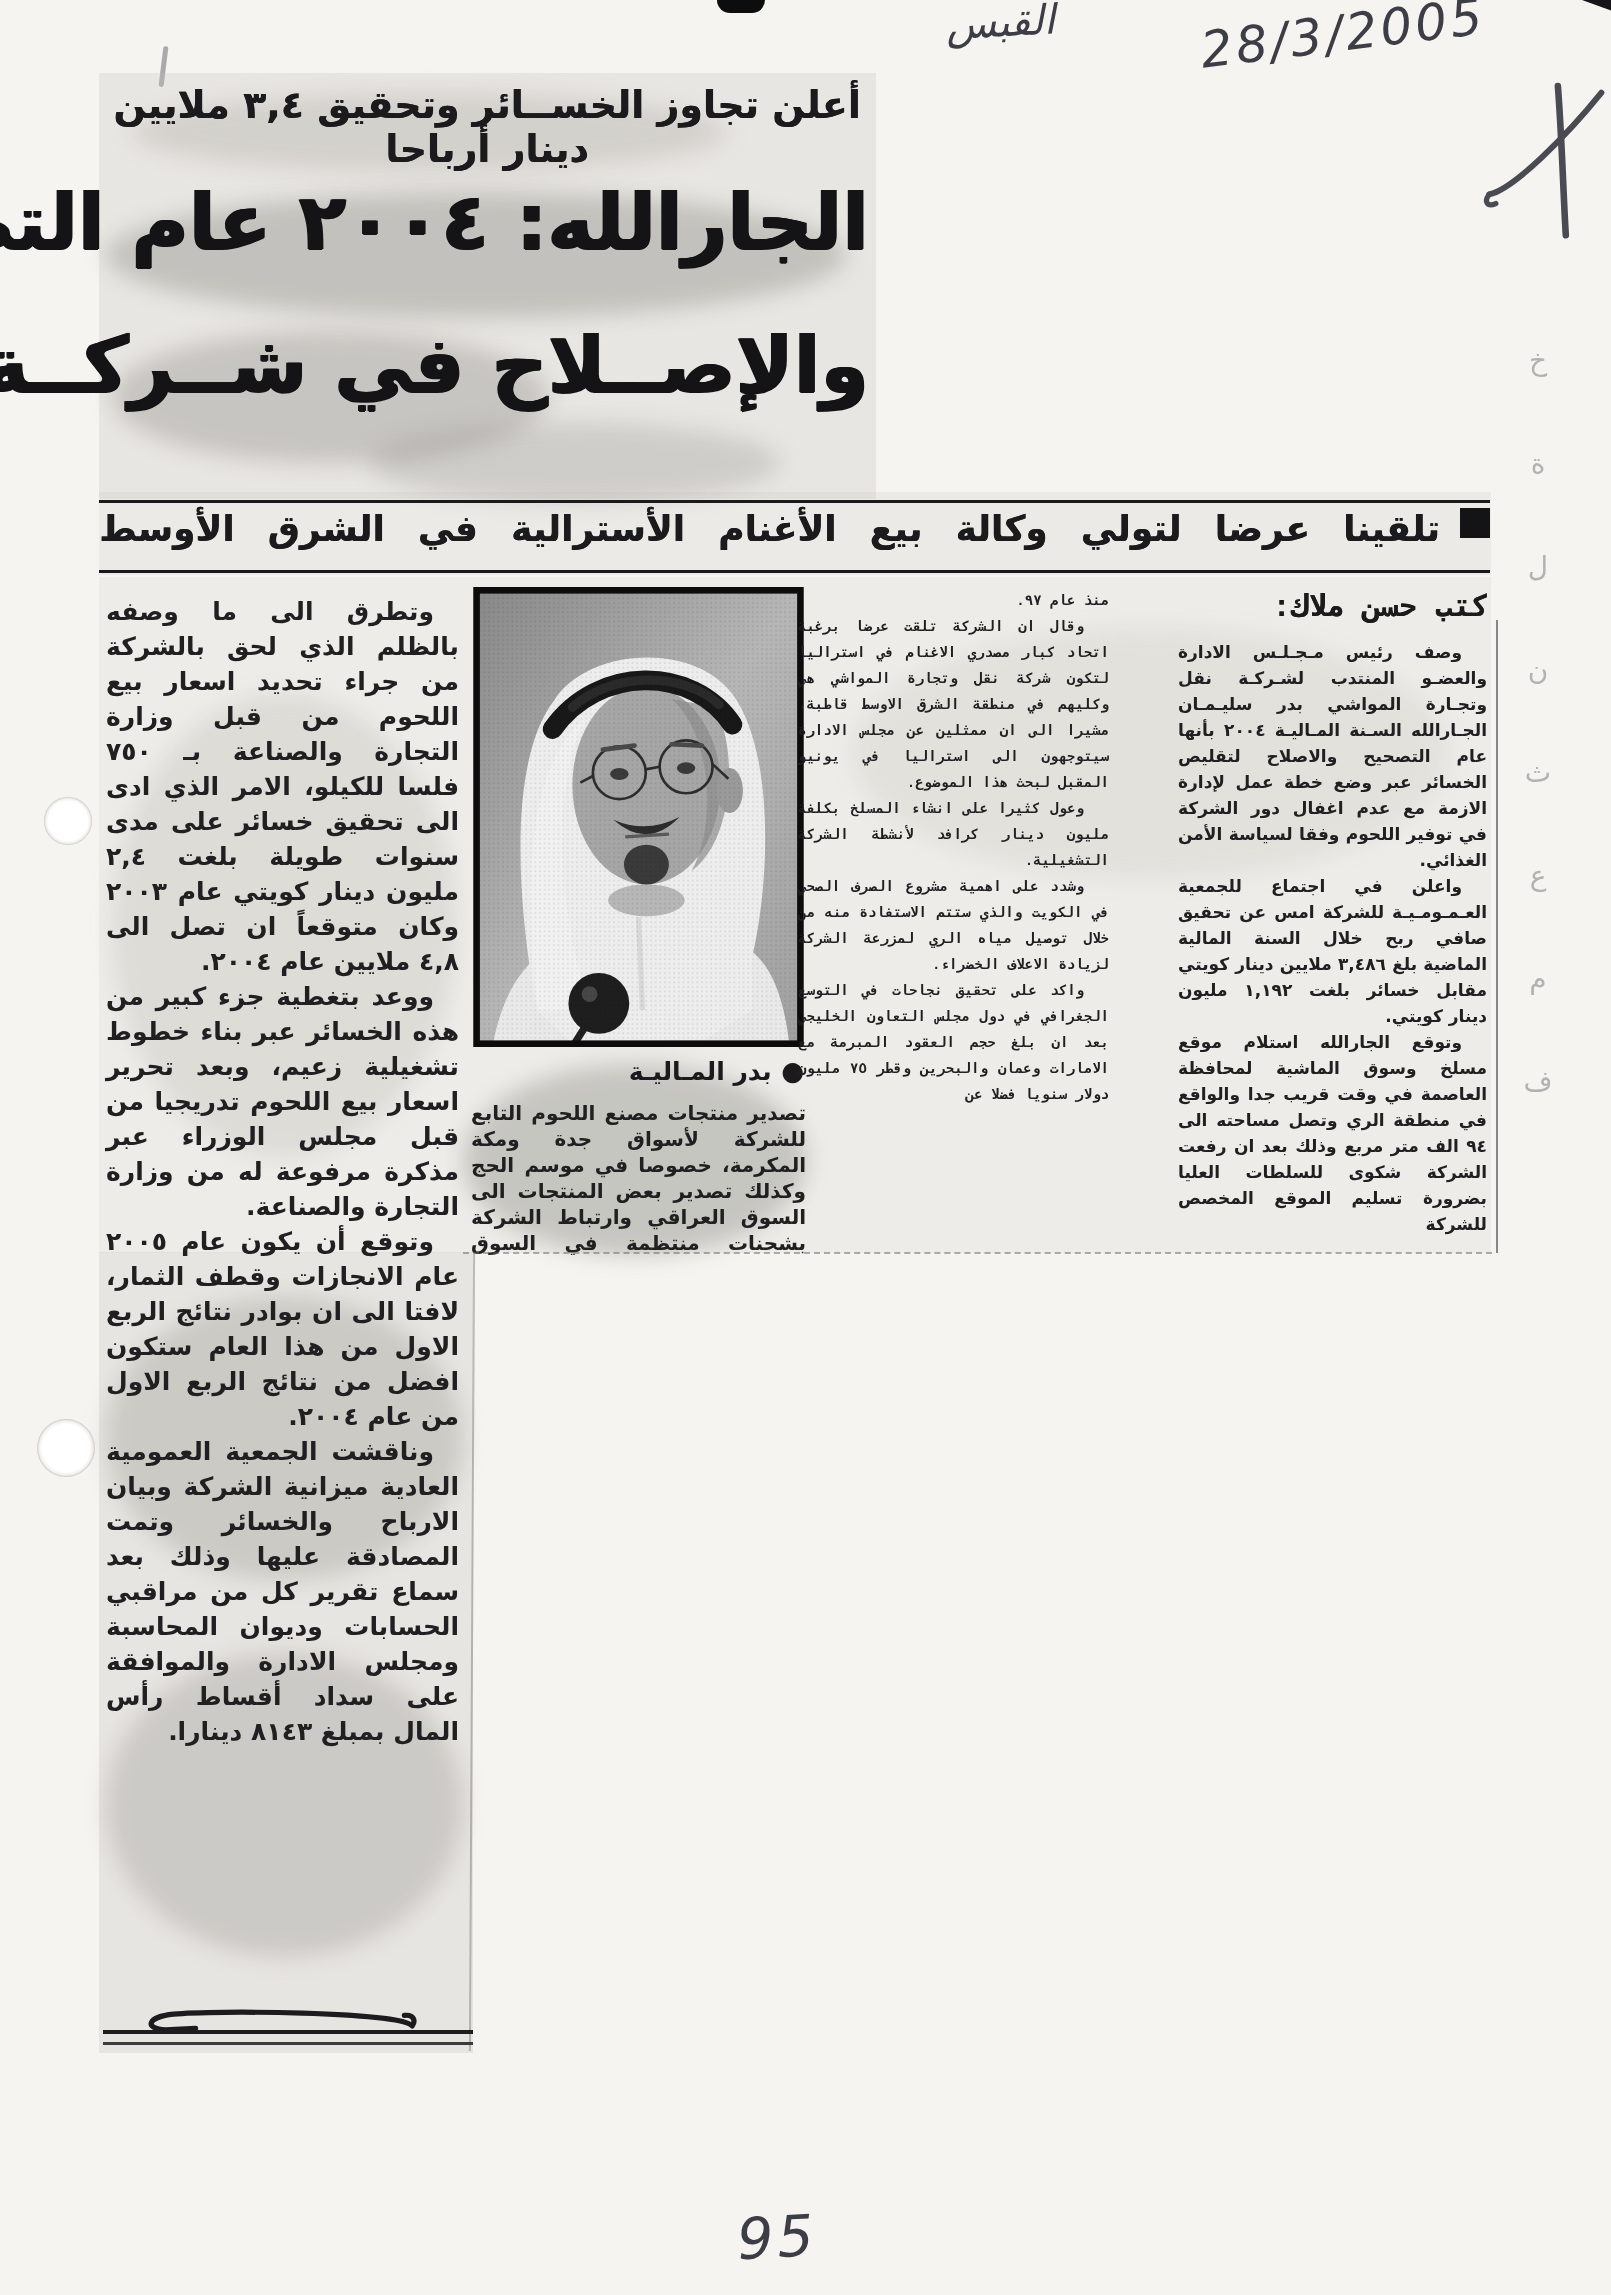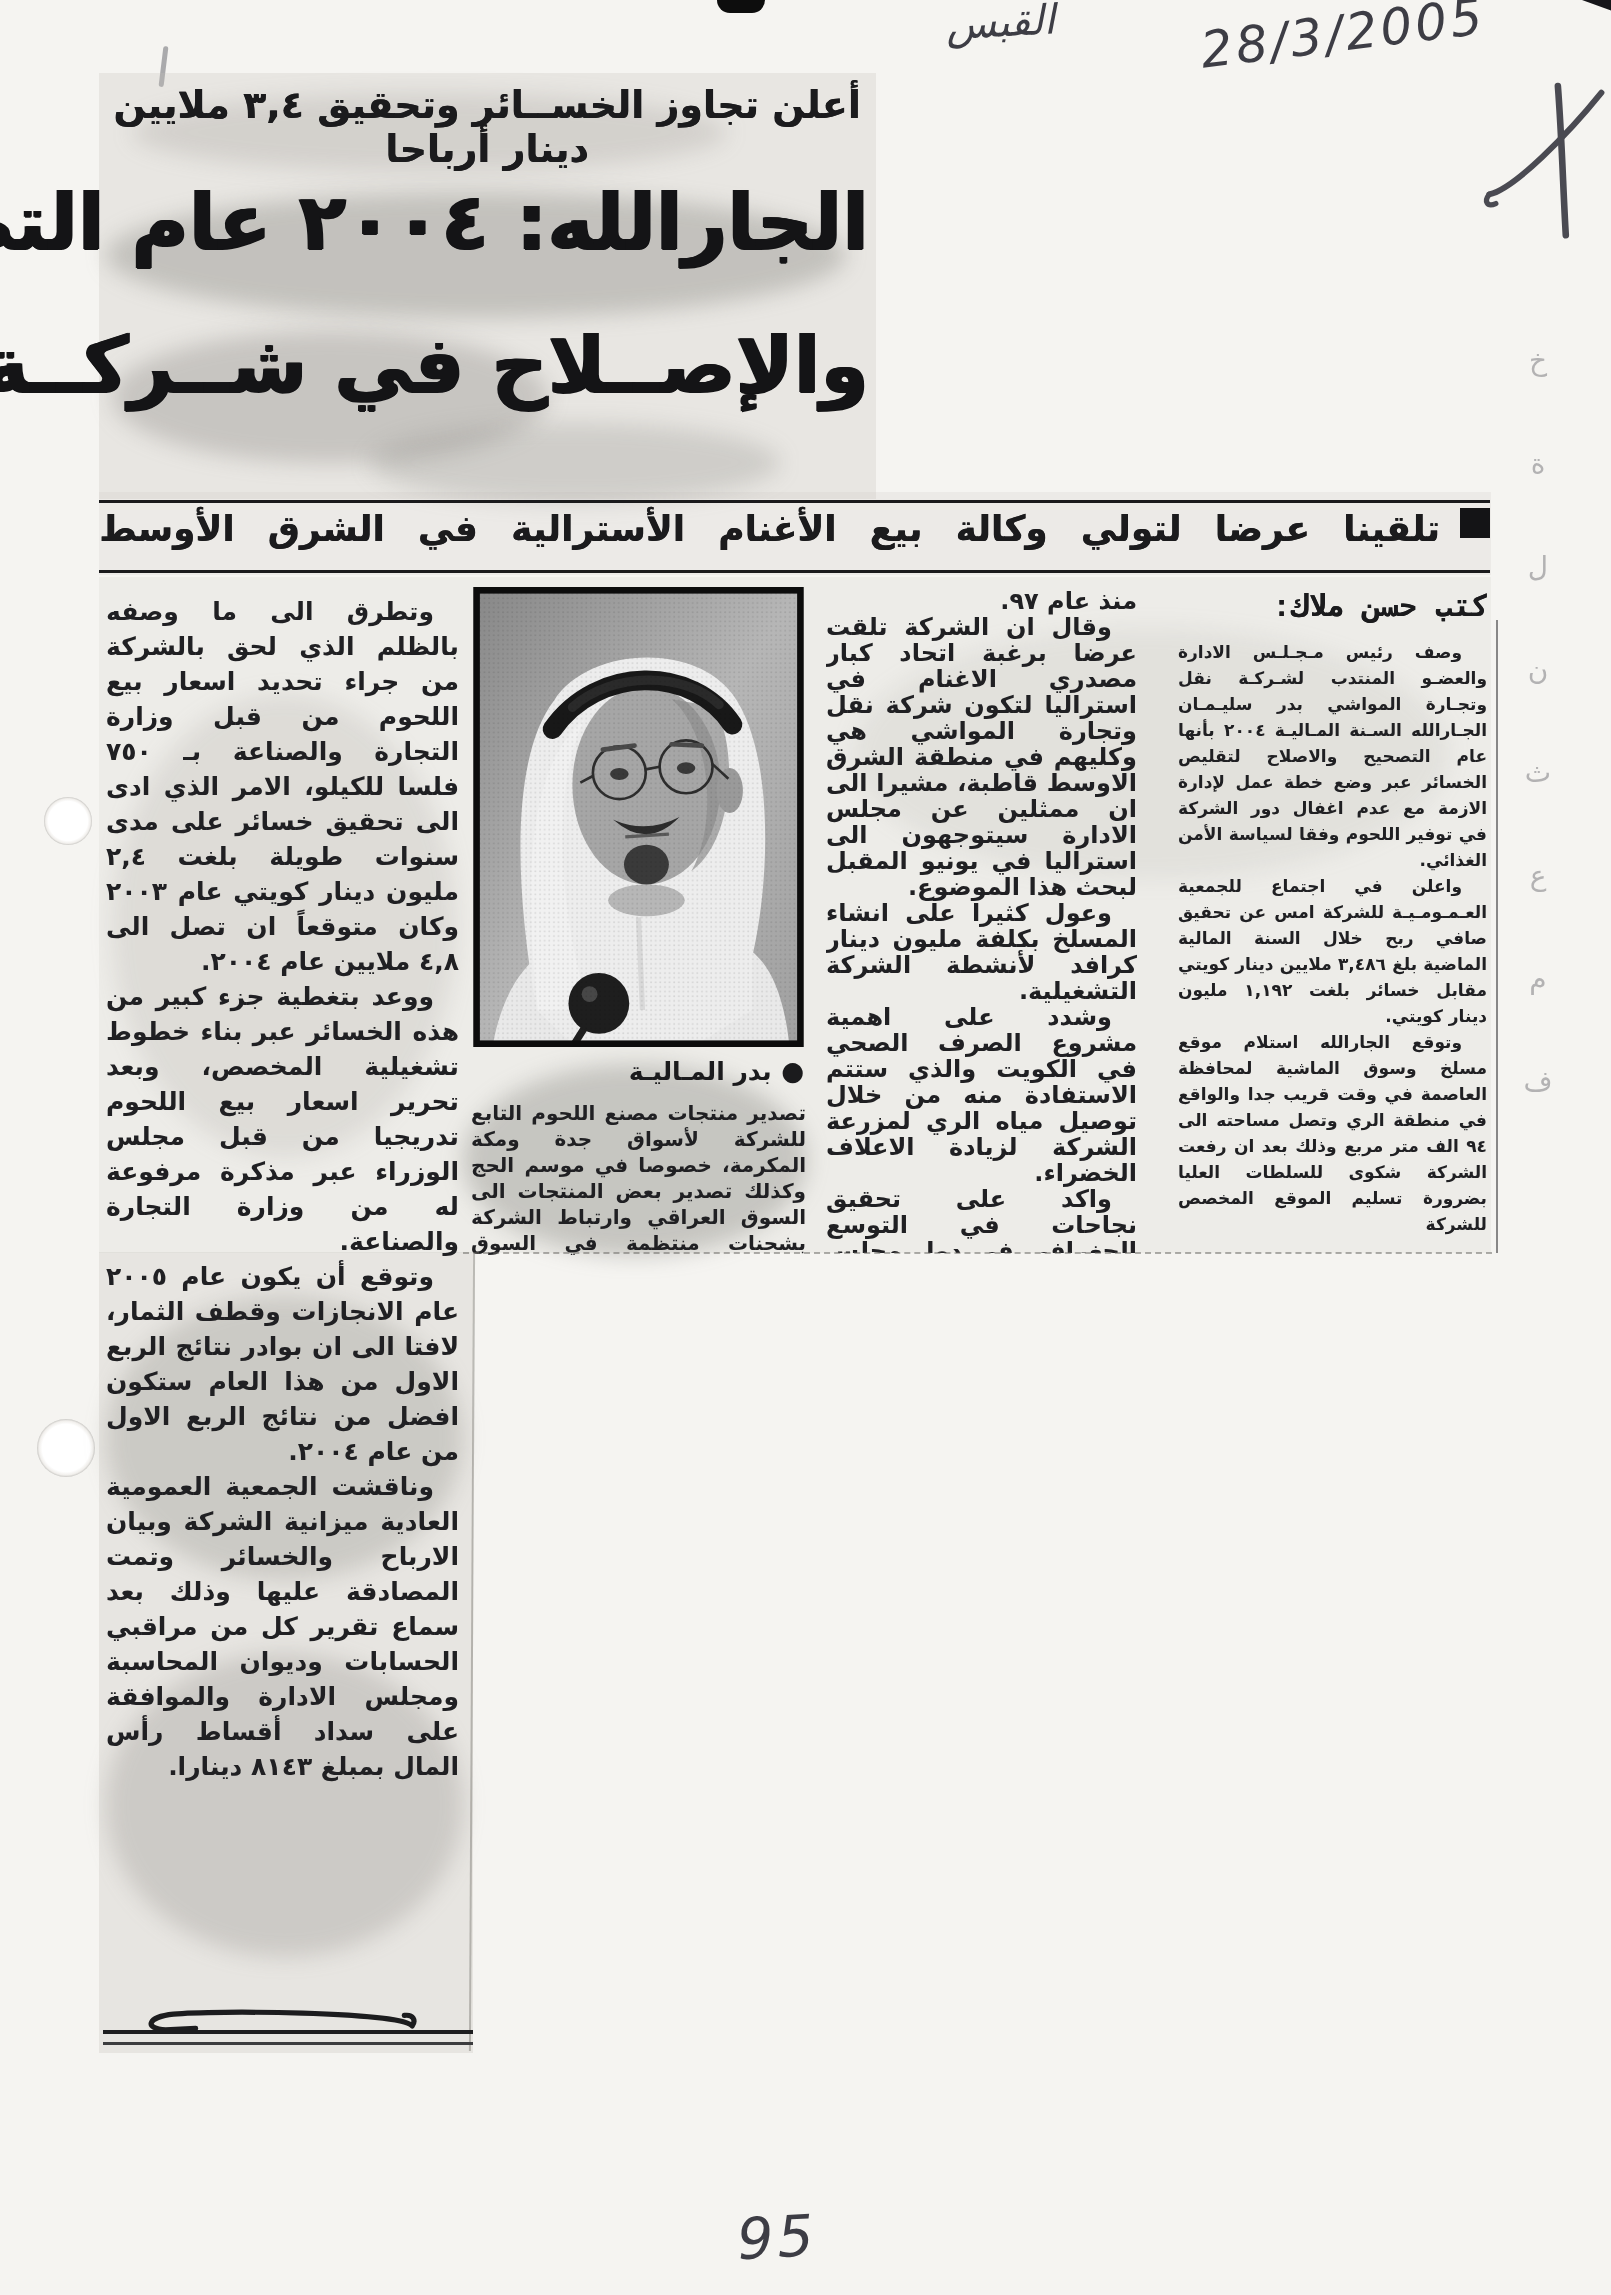--- a/index.html
+++ b/index.html
@@ -38,21 +38,21 @@
   .subhead .sq{width:30px;height:30px;background:#141416;margin-left:20px;flex:0 0 auto;font-size:0;}
   .subhead .stxt{flex:1;font-size:36px;font-weight:800;direction:rtl;white-space:nowrap;
                  text-align:justify;text-align-last:justify;text-shadow:0.4px 0 currentColor;}
   .byline{left:1177px;top:588px;width:312px;font-size:30px;font-weight:800;direction:rtl;text-align:right;
           text-shadow:0.3px 0 currentColor;font-family:Liberation Mono, monospace;}
   
   .col{direction:rtl;text-align:justify;color:#202023;font-weight:700;}
   .col p{margin:0;text-indent:25px;}
   .col p.cont{text-indent:0;}
   .col-right{left:1178px;top:639px;width:309px;height:615px;font-size:17px;line-height:26px;overflow:hidden;}
-  .col-cright{left:826px;top:588px;width:311px;height:665px;font-size:24px;line-height:26px;overflow:hidden;}
+  .col-cright{left:798px;top:588px;width:311px;height:665px;font-size:14px;line-height:26px;overflow:hidden;font-family:Liberation Mono, monospace;}
   .col-under{left:471px;top:1100px;width:335px;height:155px;font-size:20px;line-height:26px;overflow:hidden;}
   .col-left{left:106px;top:594px;width:353px;font-size:25px;line-height:35px;}
   .vrule{left:1496px;top:620px;width:2px;height:633px;background:rgba(45,45,48,.55);}
   .torn-h{left:463px;top:1252px;width:1029px;height:0;border-top:2.6px dashed rgba(100,98,94,.5);}
   .strip-edge{left:471px;top:1254px;width:2px;height:797px;background:rgba(130,128,122,.5);transform:rotate(.3deg);}
   .drule1{left:103px;top:2030px;width:370px;height:4px;background:#1d1d1f;}
   .drule2{left:103px;top:2042px;width:370px;height:2.6px;background:#3c3c3e;}
   
   .photo{left:473px;top:587px;width:331px;height:460px;}
   .caption{left:473px;top:1055px;width:331px;font-size:25px;font-weight:700;direction:rtl;text-align:right;}
@@ -163,21 +163,21 @@
   <p>وشدد على اهمية مشروع الصرف الصحي في الكويت والذي ستتم الاستفادة منه من خلال توصيل مياه الري لمزرعة الشركة لزيادة الاعلاف الخضراء.</p>
   <p>واكد على تحقيق نجاحات في التوسع الجغرافي في دول مجلس التعاون الخليجي بعد ان بلغ حجم العقود المبرمة مع الامارات وعمان والبحرين وقطر ٧٥ مليون دولار سنويا فضلا عن</p>
 </div>
 
 <div class="abs col col-under">
   <p class="cont">تصدير منتجات مصنع اللحوم التابع للشركة لأسواق جدة ومكة المكرمة، خصوصا في موسم الحج وكذلك تصدير بعض المنتجات الى السوق العراقي وارتباط الشركة بشحنات منتظمة في السوق نفسه.</p>
 </div>
 
 <div class="abs col col-left">
   <p>وتطرق الى ما وصفه بالظلم الذي لحق بالشركة من جراء تحديد اسعار بيع اللحوم من قبل وزارة التجارة والصناعة بـ ٧٥٠ فلسا للكيلو، الامر الذي ادى الى تحقيق خسائر على مدى سنوات طويلة بلغت ٢,٤ مليون دينار كويتي عام ٢٠٠٣ وكان متوقعاً ان تصل الى ٤,٨ ملايين عام ٢٠٠٤.</p>
-  <p>ووعد بتغطية جزء كبير من هذه الخسائر عبر بناء خطوط تشغيلية المخصص، وبعد تحرير اسعار بيع اللحوم تدريجيا من قبل مجلس الوزراء عبر مذكرة مرفوعة له من وزارة التجارة والصناعة.</p>
+  <p>ووعد بتغطية جزء كبير من هذه الخسائر عبر بناء خطوط تشغيلية زعيم، وبعد تحرير اسعار بيع اللحوم تدريجيا من قبل مجلس الوزراء عبر مذكرة مرفوعة له من وزارة التجارة والصناعة.</p>
   <p>وتوقع أن يكون عام ٢٠٠٥ عام الانجازات وقطف الثمار، لافتا الى ان بوادر نتائج الربع الاول من هذا العام ستكون افضل من نتائج الربع الاول من عام ٢٠٠٤.</p>
   <p>وناقشت الجمعية العمومية العادية ميزانية الشركة وبيان الارباح والخسائر وتمت المصادقة عليها وذلك بعد سماع تقرير كل من مراقبي الحسابات وديوان المحاسبة ومجلس الادارة والموافقة على سداد أقساط رأس المال بمبلغ ٨١٤٣ دينارا.</p>
 </div>
 
 <div class="abs torn-h"></div>
 <div class="abs strip-edge"></div>
 
 <svg class="abs endmark" width="291" height="30" viewBox="0 0 440 46">
   <path d="M 428,32 C 410,10 120,8 62,14 C 22,18 16,36 50,38 L 96,36 M 428,32 C 434,24 430,14 416,16" fill="none" stroke="#1c1c1e" stroke-width="8" stroke-linecap="round"></path>
 </svg>

